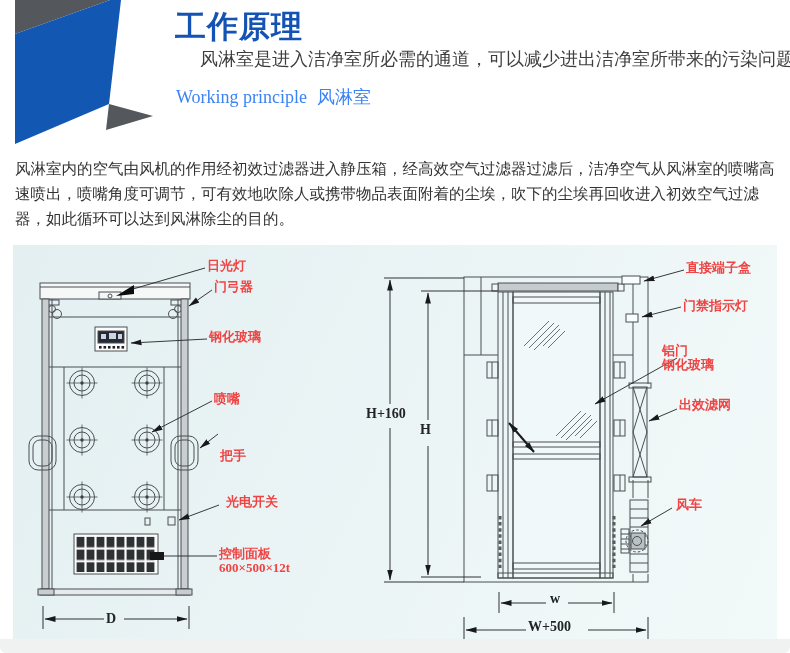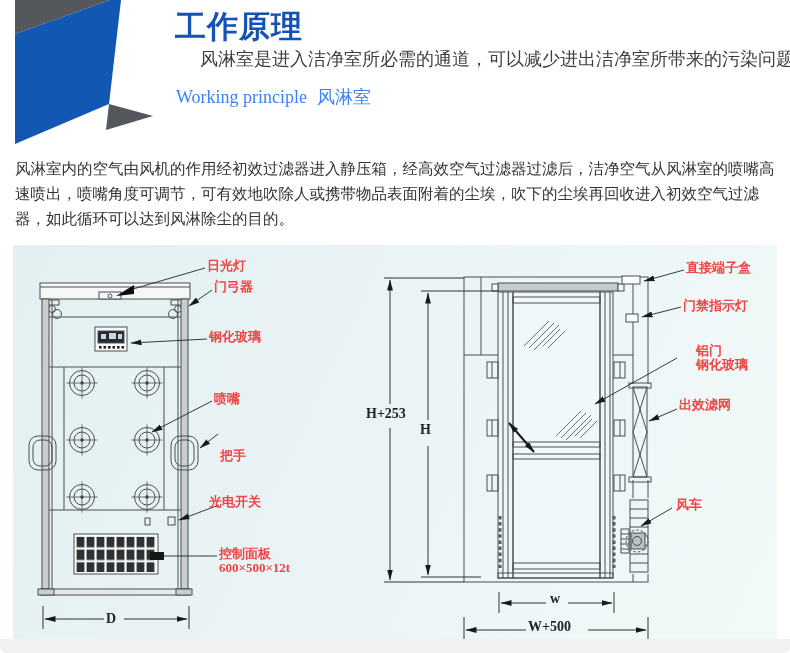--- a/index.html
+++ b/index.html
@@ -266,32 +266,32 @@
       <line x1="677" y1="409" x2="649" y2="421" marker-end="url(#arr)"></line>
       <line x1="672" y1="508" x2="641" y2="526" marker-end="url(#arr)"></line>
     </g>
   </svg>
 
   <div class="lbl" style="left:207px;top:259px">日光灯</div>
   <div class="lbl" style="left:214px;top:280px">门弓器</div>
   <div class="lbl" style="left:209px;top:330px">钢化玻璃</div>
   <div class="lbl" style="left:214px;top:392px">喷嘴</div>
   <div class="lbl" style="left:220px;top:449px">把手</div>
-  <div class="lbl" style="left:209px;top:495px">光电开关</div>
+  <div class="lbl" style="left:226px;top:495px">光电开关</div>
   <div class="lbl" style="left:219px;top:547px">控制面板</div>
   <div class="lbl" style="left:219px;top:561px">600×500×12t</div>
   <div class="dim" style="left:106px;top:611px">D</div>
 
   <div class="lbl" style="left:686px;top:261px">直接端子盒</div>
   <div class="lbl" style="left:683px;top:299px">门禁指示灯</div>
-  <div class="lbl" style="left:696px;top:344px">
+  <div class="lbl" style="left:662px;top:344px">
     <span style="display:block">铝门</span>
     <span style="display:block">钢化玻璃</span>
   </div>
   <div class="lbl" style="left:679px;top:398px">出效滤网</div>
   <div class="lbl" style="left:676px;top:498px">风车</div>
-  <div class="dim" style="left:366px;top:406px">H+253</div>
+  <div class="dim" style="left:366px;top:406px">H+160</div>
   <div class="dim" style="left:420px;top:422px">H</div>
   <div class="dim" style="left:550px;top:591px">w</div>
   <div class="dim" style="left:528px;top:619px">W+500</div>
 
   <div class="footer-strip"></div>
 </div>
 
 </body></html>

